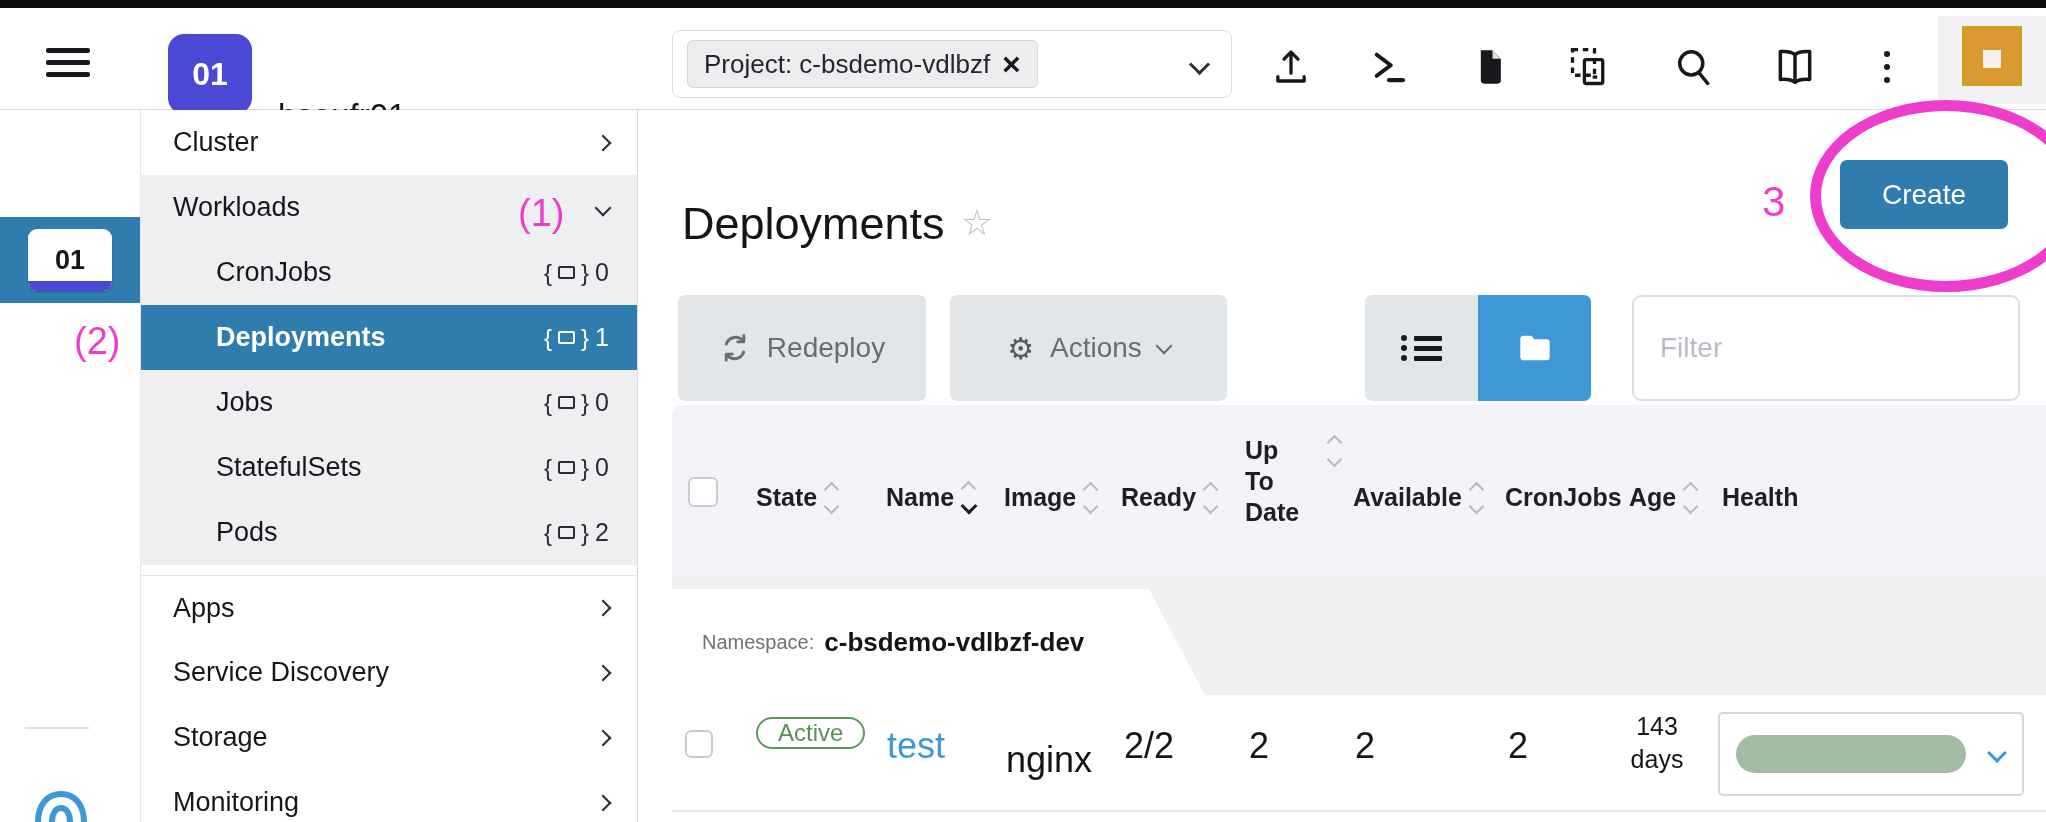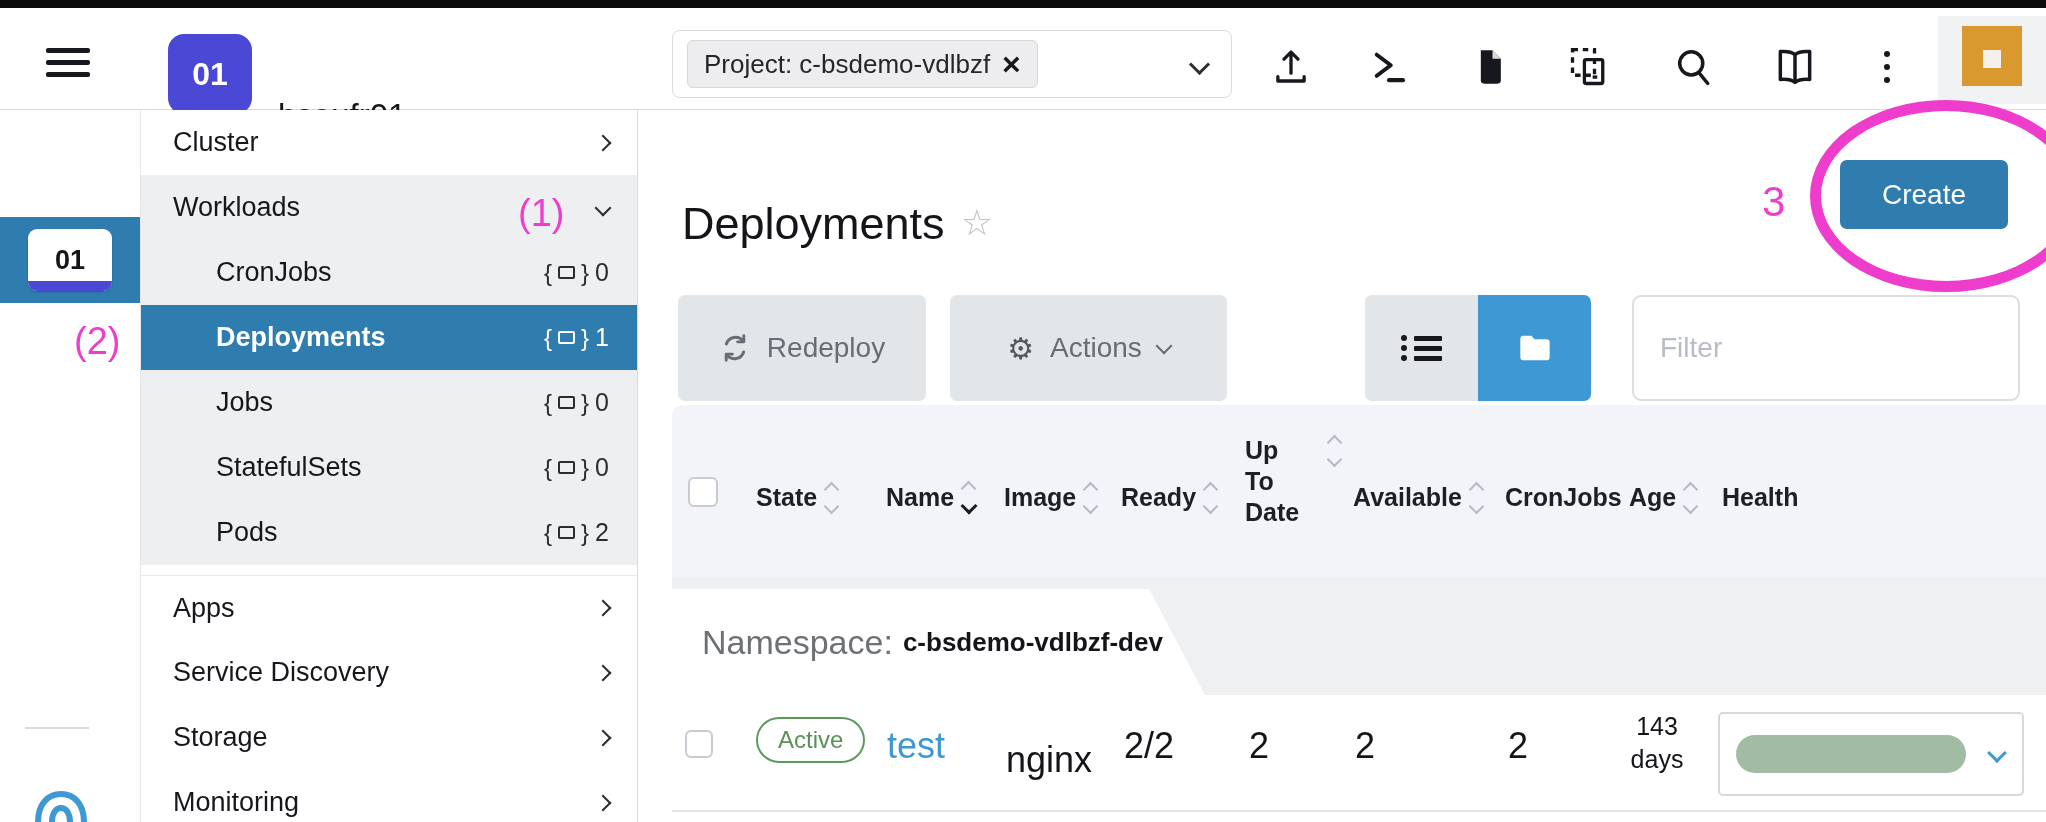--- a/index.html
+++ b/index.html
@@ -91,25 +91,25 @@
   .thead{left:0;top:0;width:1374px;height:172px;background:#f3f4f9;border-radius:10px 0 0 0;}
   .th{position:absolute;top:78px;font-size:25px;font-weight:600;color:#1d1f24;display:flex;align-items:center;cursor:pointer;}
   .sort{display:inline-flex;flex-direction:column;gap:6px;margin-left:9px;}
   .sort .s-up{width:9px;height:9px;border-left:2.5px solid #b6b9c1;border-top:2.5px solid #b6b9c1;transform:rotate(45deg);}
   .sort .s-dn{width:9px;height:9px;border-right:2.5px solid #b6b9c1;border-bottom:2.5px solid #b6b9c1;transform:rotate(45deg);}
   .sort .dark{border-color:#1b1c21;border-width:3px;}
   .checkbox{position:absolute;width:30px;height:30px;background:#fff;border:2px solid #c9cbd2;border-radius:6px;box-sizing:border-box;cursor:pointer;}
   .band{left:0;top:172px;width:1374px;height:118px;background:#eff0f2;}
   .ns-tab{left:0;top:184px;width:533px;height:106px;background:#fff;
     clip-path:polygon(0 0,89.5% 0,100% 100%,0 100%);display:flex;align-items:center;padding-left:30px;box-sizing:border-box;gap:10px;}
-  .ns-label{font-size:34px;color:#6d7075;}
+  .ns-label{font-size:20px;color:#6d7075;}
   .ns-value{font-size:26px;font-weight:600;color:#141419;}
   .trow{left:0;top:290px;width:1374px;height:117px;background:#fff;border-bottom:2px solid #e4e5e9;box-sizing:border-box;}
   .cell{position:absolute;font-size:36px;color:#141419;}
-  .state-pill{position:absolute;left:84px;top:312px;height:46px;padding:0 20px;border:2px solid #5d995d;border-radius:24px;
+  .state-pill{position:absolute;left:84px;top:312px;height:32px;padding:0 20px;border:2px solid #5d995d;border-radius:24px;
     color:#589158;font-size:24px;display:flex;align-items:center;box-sizing:border-box;}
   .link{color:#3d98d3;cursor:pointer;}
   .age-cell{left:948px;top:305px;width:74px;text-align:center;font-size:25px;line-height:1.3;}
   .health-select{position:absolute;left:1046px;top:307px;width:306px;height:84px;border:2px solid #d6d8dd;border-radius:5px;
     background:#fff;box-sizing:border-box;cursor:pointer;}
   .health-bar{position:absolute;left:16px;top:21px;width:230px;height:38px;background:#a2bca4;border-radius:19px;}
   .health-chev{position:absolute;right:18px;top:32px;width:11px;height:11px;border-right:3px solid #3d98d3;border-bottom:3px solid #3d98d3;transform:rotate(45deg);}
 
   
   .anno{color:#ee3dcd;font-size:38px;z-index:30;font-family:"Liberation Sans",sans-serif;}

